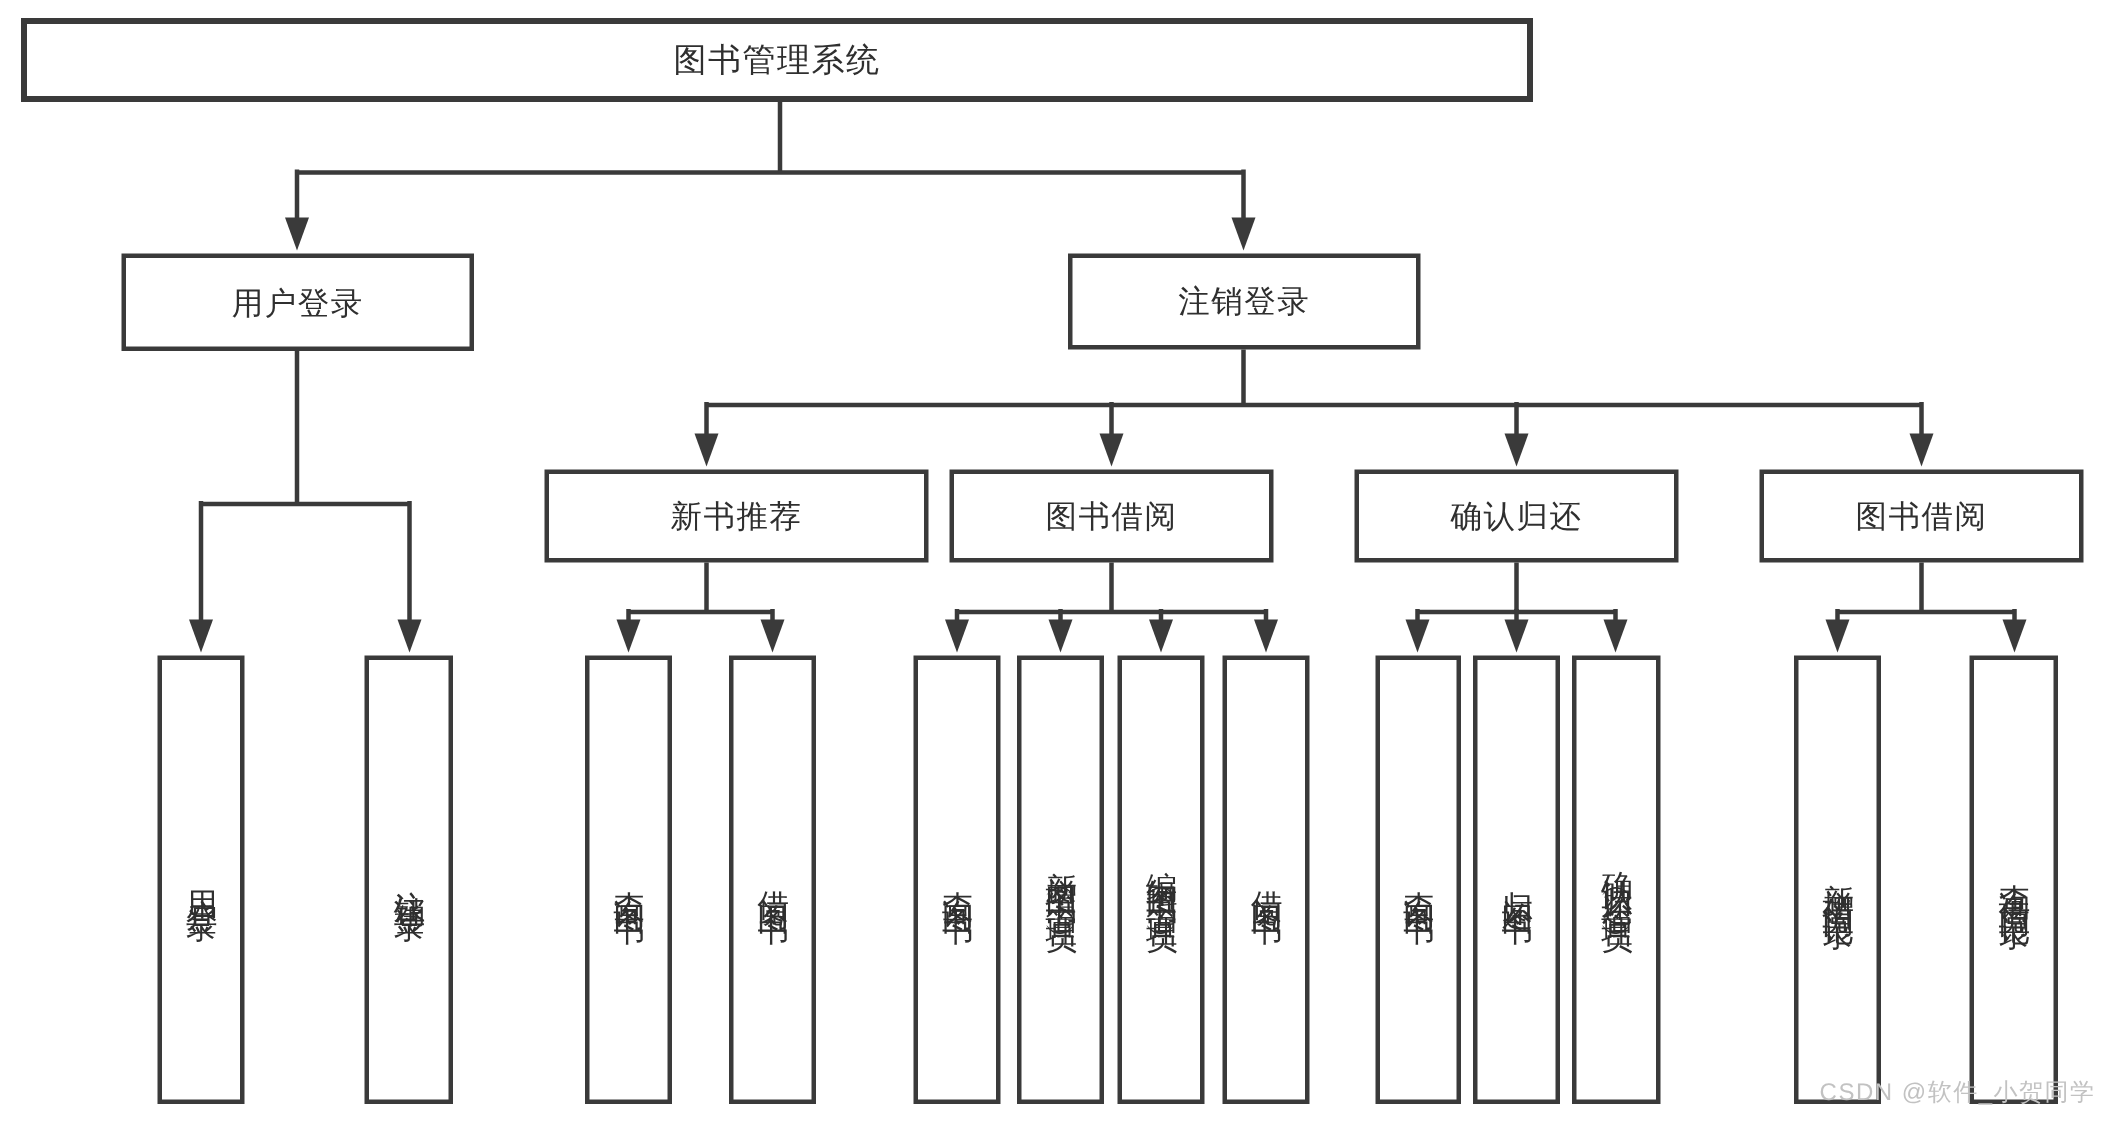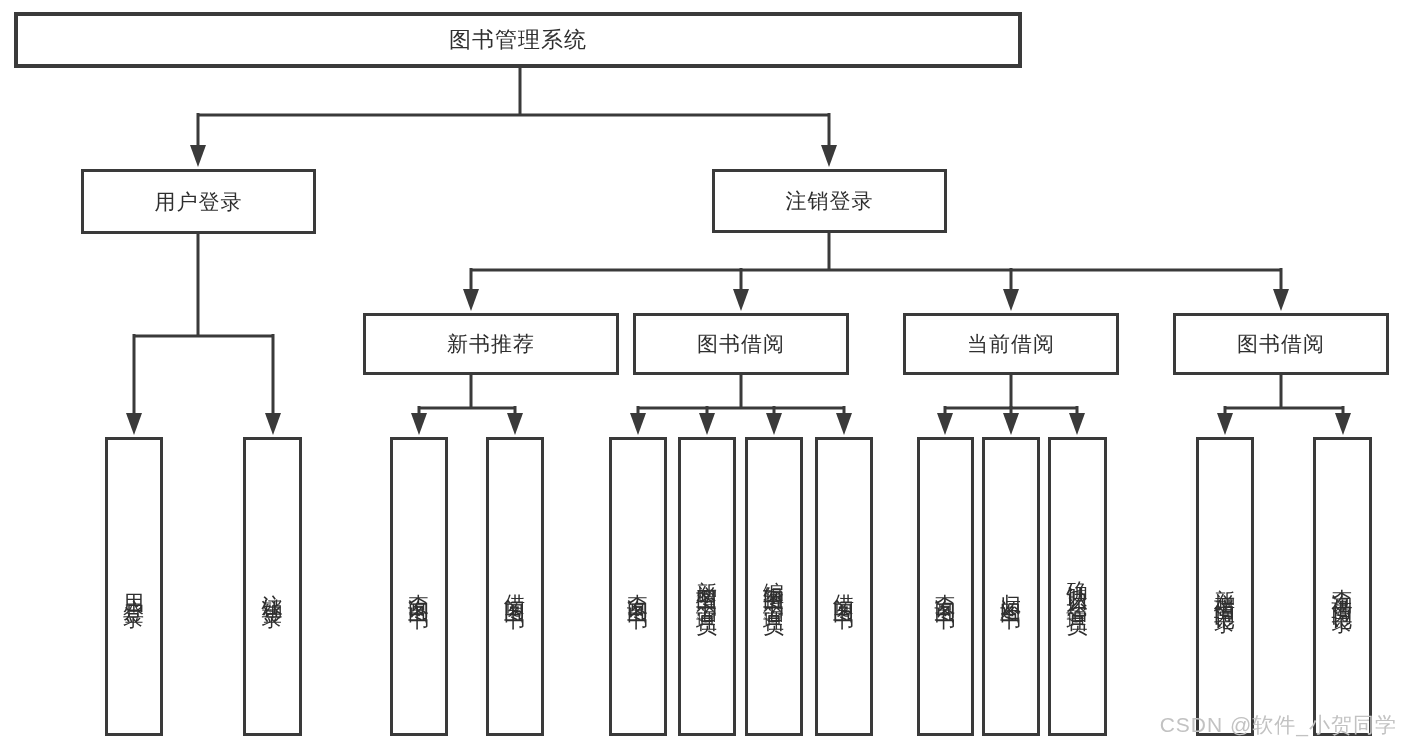--- a/index.html
+++ b/index.html
@@ -25,21 +25,21 @@
     box-sizing:border-box;text-align:left;
     font-size:21px;letter-spacing:1px;
   }
   .box.root{border-width:4px;font-size:22px;}
   .box.leaf{
     writing-mode:vertical-rl;
     font-size:21px;letter-spacing:5px;line-height:1;
   }
   .watermark{
     position:absolute;right:8px;bottom:8px;
-    font-size:21px;color:var(--wm);letter-spacing:1px;
+    font-size:16px;color:var(--wm);letter-spacing:1px;
     z-index:5;white-space:nowrap;
   }
 </style>
 </head>
 <body>
 
 <div class="canvas">
 
   <svg class="connectors" viewBox="0 0 1405 747" aria-hidden="true">
 
@@ -73,21 +73,21 @@
     <polygon points="1335,413 1351,413 1343,435"></polygon>
   </svg>
 
   <div class="box root" style="left:14px;top:12px;width:1008px;height:56px">图书管理系统</div>
 
   <div class="box" style="left:81px;top:169px;width:235px;height:65px">用户登录</div>
   <div class="box" style="left:712px;top:169px;width:235px;height:64px">注销登录</div>
 
   <div class="box" style="left:363px;top:313px;width:256px;height:62px">新书推荐</div>
   <div class="box" style="left:633px;top:313px;width:216px;height:62px">图书借阅</div>
-  <div class="box" style="left:903px;top:313px;width:216px;height:62px">当前借阅</div>
+  <div class="box" style="left:903px;top:313px;width:216px;height:62px">确认归还</div>
   <div class="box" style="left:1173px;top:313px;width:216px;height:62px">图书借阅</div>
 
   <div class="box leaf" style="left:105px;top:437px;width:58px;height:299px">用户登录</div>
   <div class="box leaf" style="left:243px;top:437px;width:59px;height:299px">注销登录</div>
 
   <div class="box leaf" style="left:390px;top:437px;width:58px;height:299px">查询图书</div>
   <div class="box leaf" style="left:486px;top:437px;width:58px;height:299px">借阅图书</div>
 
   <div class="box leaf" style="left:609px;top:437px;width:58px;height:299px">查询图书</div>
   <div class="box leaf" style="left:678px;top:437px;width:58px;height:299px">新增图书（管理员）</div>

